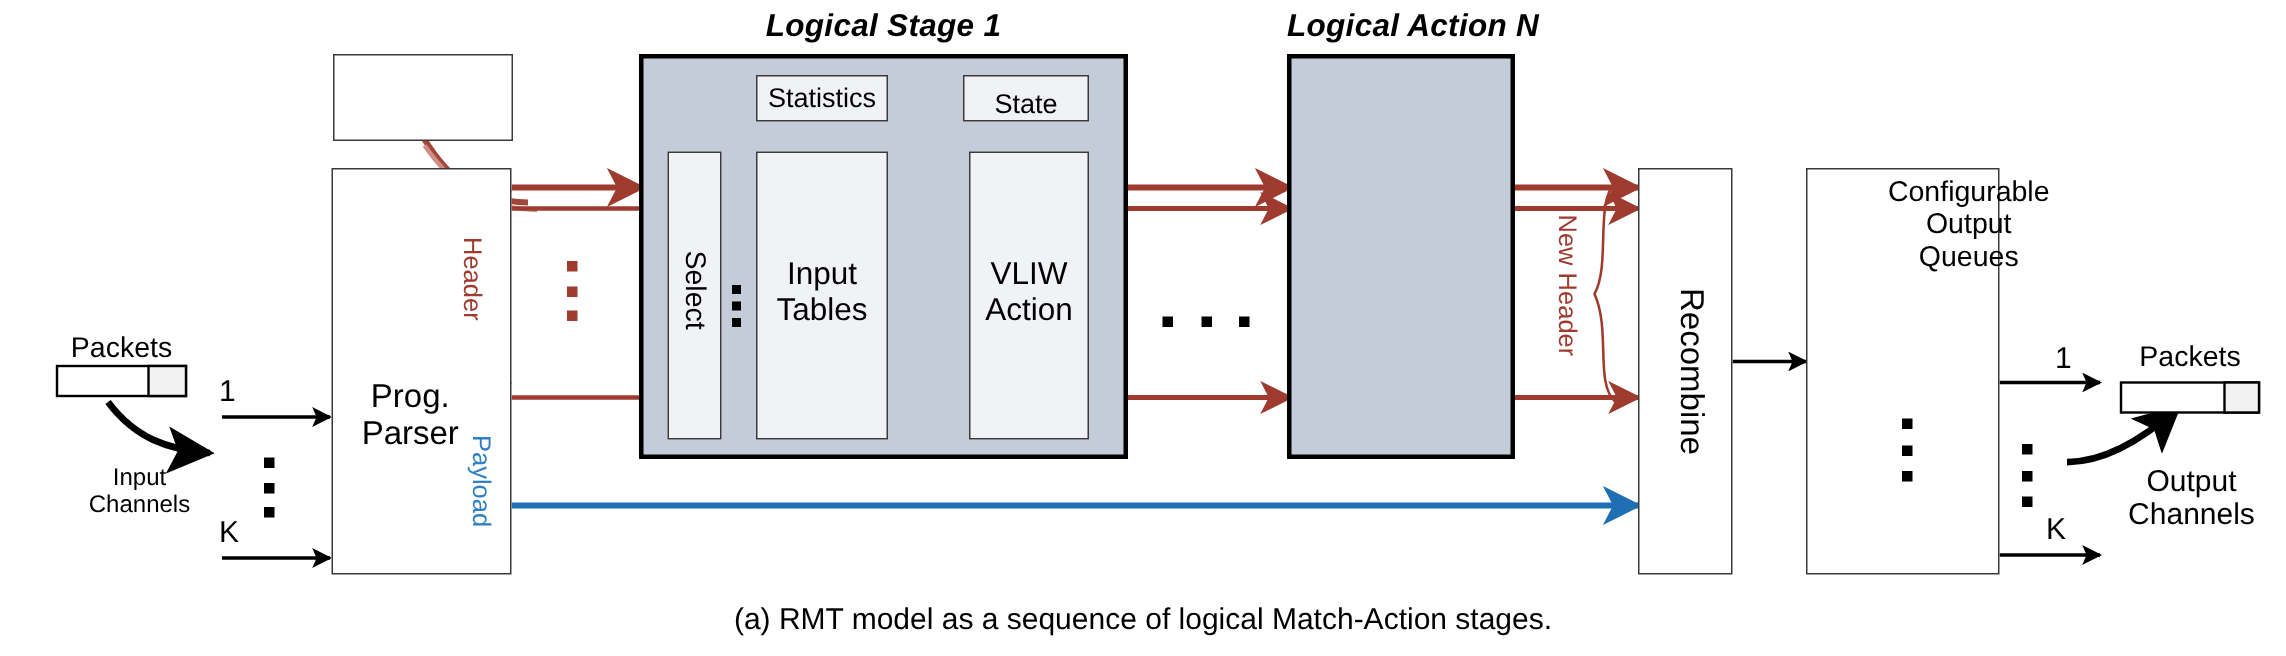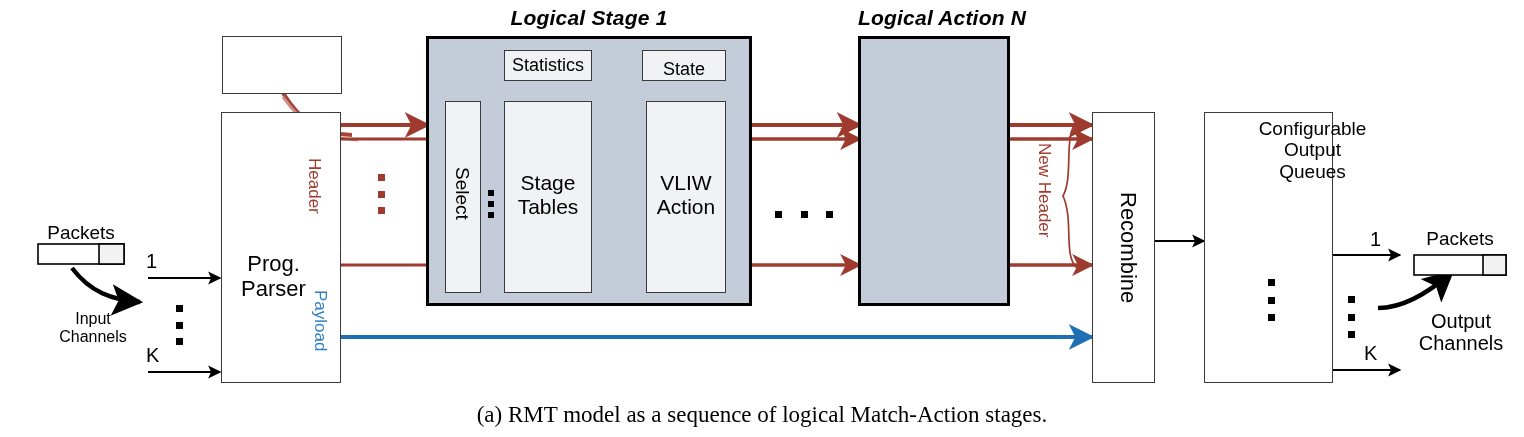--- a/index.html
+++ b/index.html
@@ -10,21 +10,21 @@
   .stage-title{font-weight:bold;font-style:italic;font-size:21px;letter-spacing:.2px;}
   .thinbox{position:absolute;border:1.5px solid #3a3a3a;background:#ffffff;box-sizing:border-box;}
   .stagebox{position:absolute;border:3px solid #000;background:#c4ccd9;box-sizing:border-box;}
   .innerbox{position:absolute;border:1.5px solid #3a3a3a;background:#f1f2f5;box-sizing:border-box;}
   .vert{writing-mode:vertical-rl;text-orientation:mixed;}
   .dots-v{position:absolute;display:flex;flex-direction:column;justify-content:space-between;align-items:center;}
   .dots-h{position:absolute;display:flex;flex-direction:row;justify-content:space-between;align-items:center;}
   .dot{width:7px;height:7px;background:#000;}
   .dot-red{width:7px;height:7px;background:#9e3b2e;}
   .dot-sm{width:6px;height:6px;background:#000;}
-  .caption{position:absolute;width:100%;text-align:center;font-family:Liberation Serif, serif;font-size:23px;color:#000;}
+  .caption{position:absolute;width:100%;text-align:center;font-family:Liberation Sans, sans-serif;font-size:20px;color:#000;}
   svg{position:absolute;left:0;top:0;overflow:visible;}
 </style>
 </head>
 <body>
 
 <div id="page">
 
   <svg width="1524" height="437">
     <defs>
       <marker id="ar-red" viewBox="0 0 10 10" refX="9" refY="5" markerWidth="6.5" markerHeight="6.5" orient="auto-start-reverse">
@@ -149,21 +149,21 @@
   <div class="innerbox" style="left:504px;top:50px;width:88px;height:31px;"></div>
   <div class="boxtxt" style="left:504px;top:50px;width:88px;height:31px;font-size:18px;border-radius:15px;">Statistics</div>
 
   <div class="innerbox" style="left:642px;top:50px;width:84px;height:31px;"></div>
   <div class="boxtxt" style="left:642px;top:50px;width:84px;height:38px;font-size:18px;">State</div>
 
   <div class="innerbox" style="left:445px;top:101px;width:36px;height:192px;"></div>
   <div class="lbl vert" style="left:452px;top:167px;font-size:19px;">Select</div>
 
   <div class="innerbox" style="left:504px;top:101px;width:88px;height:192px;"></div>
-  <div class="boxtxt" style="left:504px;top:162px;width:88px;height:66px;font-size:21px;">Stage
+  <div class="boxtxt" style="left:504px;top:162px;width:88px;height:66px;font-size:21px;">Input
 Tables</div>
 
   <div class="dots-v" style="left:488px;top:190px;width:6px;height:28px;">
     <div class="dot-sm"></div>
       <div class="dot-sm"></div>
       <div class="dot-sm"></div>
   </div>
 
   <div class="innerbox" style="left:646px;top:101px;width:80px;height:192px;"></div>
   <div class="boxtxt" style="left:646px;top:162px;width:80px;height:66px;font-size:21px;">VLIW

